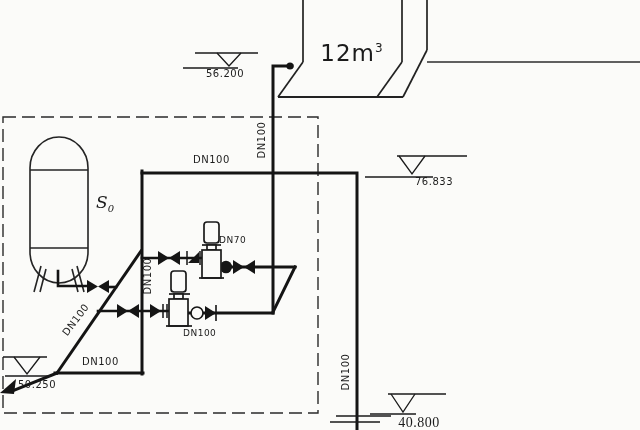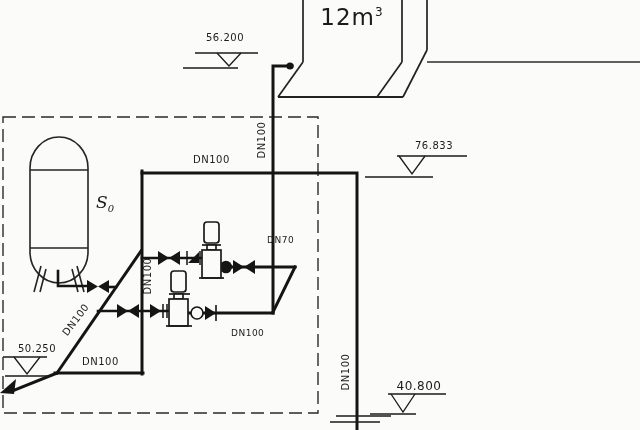--- a/index.html
+++ b/index.html
@@ -3,30 +3,30 @@
 <meta charset="utf-8">
 <style>
   html,body{margin:0;padding:0;}
   .stage{
     position:relative;width:640px;height:430px;
     background:#fbfbf9;overflow:hidden;
     font-family:"DejaVu Sans",sans-serif;color:#1c1c1c;
   }
   .stage svg{position:absolute;left:0;top:0;}
   .lbl{position:absolute;white-space:nowrap;color:#1b1b1b;line-height:1;}
-  .lbl.center{text-align:center;}
+  .lbl.center{text-align:center;margin-top:36px;}
   .rot90{transform:rotate(-90deg);transform-origin:center center;text-align:center;}
   .rotDiag{transform:rotate(-53deg);transform-origin:center center;text-align:center;}
   .tank-volume{font-size:23px;letter-spacing:1px;}
   .tank-volume sup{font-size:12px;}
   .tank-name{font-size:17px;letter-spacing:3px;}
   .elev{font-size:10px;letter-spacing:0.5px;}
   .elev.small{font-size:10px;}
   .dn{font-size:10px;letter-spacing:0.5px;}
-  .dn.small{font-size:9px;margin-left:48px;}
+  .dn.small{font-size:9px;}
   .s-label{font-size:17px;font-style:italic;font-family:"DejaVu Serif",serif;text-align:center;}
   .s-label sub{font-size:10px;}
 </style>
 </head>
 <body>
 
 <div class="stage">
 
   <svg width="640" height="430" viewBox="0 0 640 430">
 
@@ -157,21 +157,21 @@
 
   <div class="lbl center tank-volume" style="left:312px;top:6px;width:80px;"><span>12m</span><sup>3</sup></div>
 
 
   <div class="lbl center elev" style="left:196px;top:33px;width:58px;">56.200</div>
 
   <div class="lbl center elev" style="left:404px;top:141px;width:60px;">76.833</div>
 
   <div class="lbl center elev small" style="left:16px;top:344px;width:42px;">50.250</div>
 
-  <div class="lbl center elev" style="left:393px;top:380px;width:52px;font-size:12px;">40.800</div>
+  <div class="lbl center elev" style="left:393px;top:380px;width:52px;font-size:14px;font-family:Liberation Serif, serif;">40.800</div>
 
   <div class="lbl s-label" style="left:96px;top:194px;"><span>S</span><sub>0</sub></div>
 
   <div class="lbl dn" style="left:193px;top:155px;">DN100</div>
 
   <div class="lbl dn rot90" style="left:240px;top:135px;width:44px;">DN100</div>
 
   <div class="lbl dn rot90" style="left:126px;top:271px;width:44px;">DN100</div>
 
   <div class="lbl dn rotDiag" style="left:54px;top:315px;width:44px;">DN100</div>

